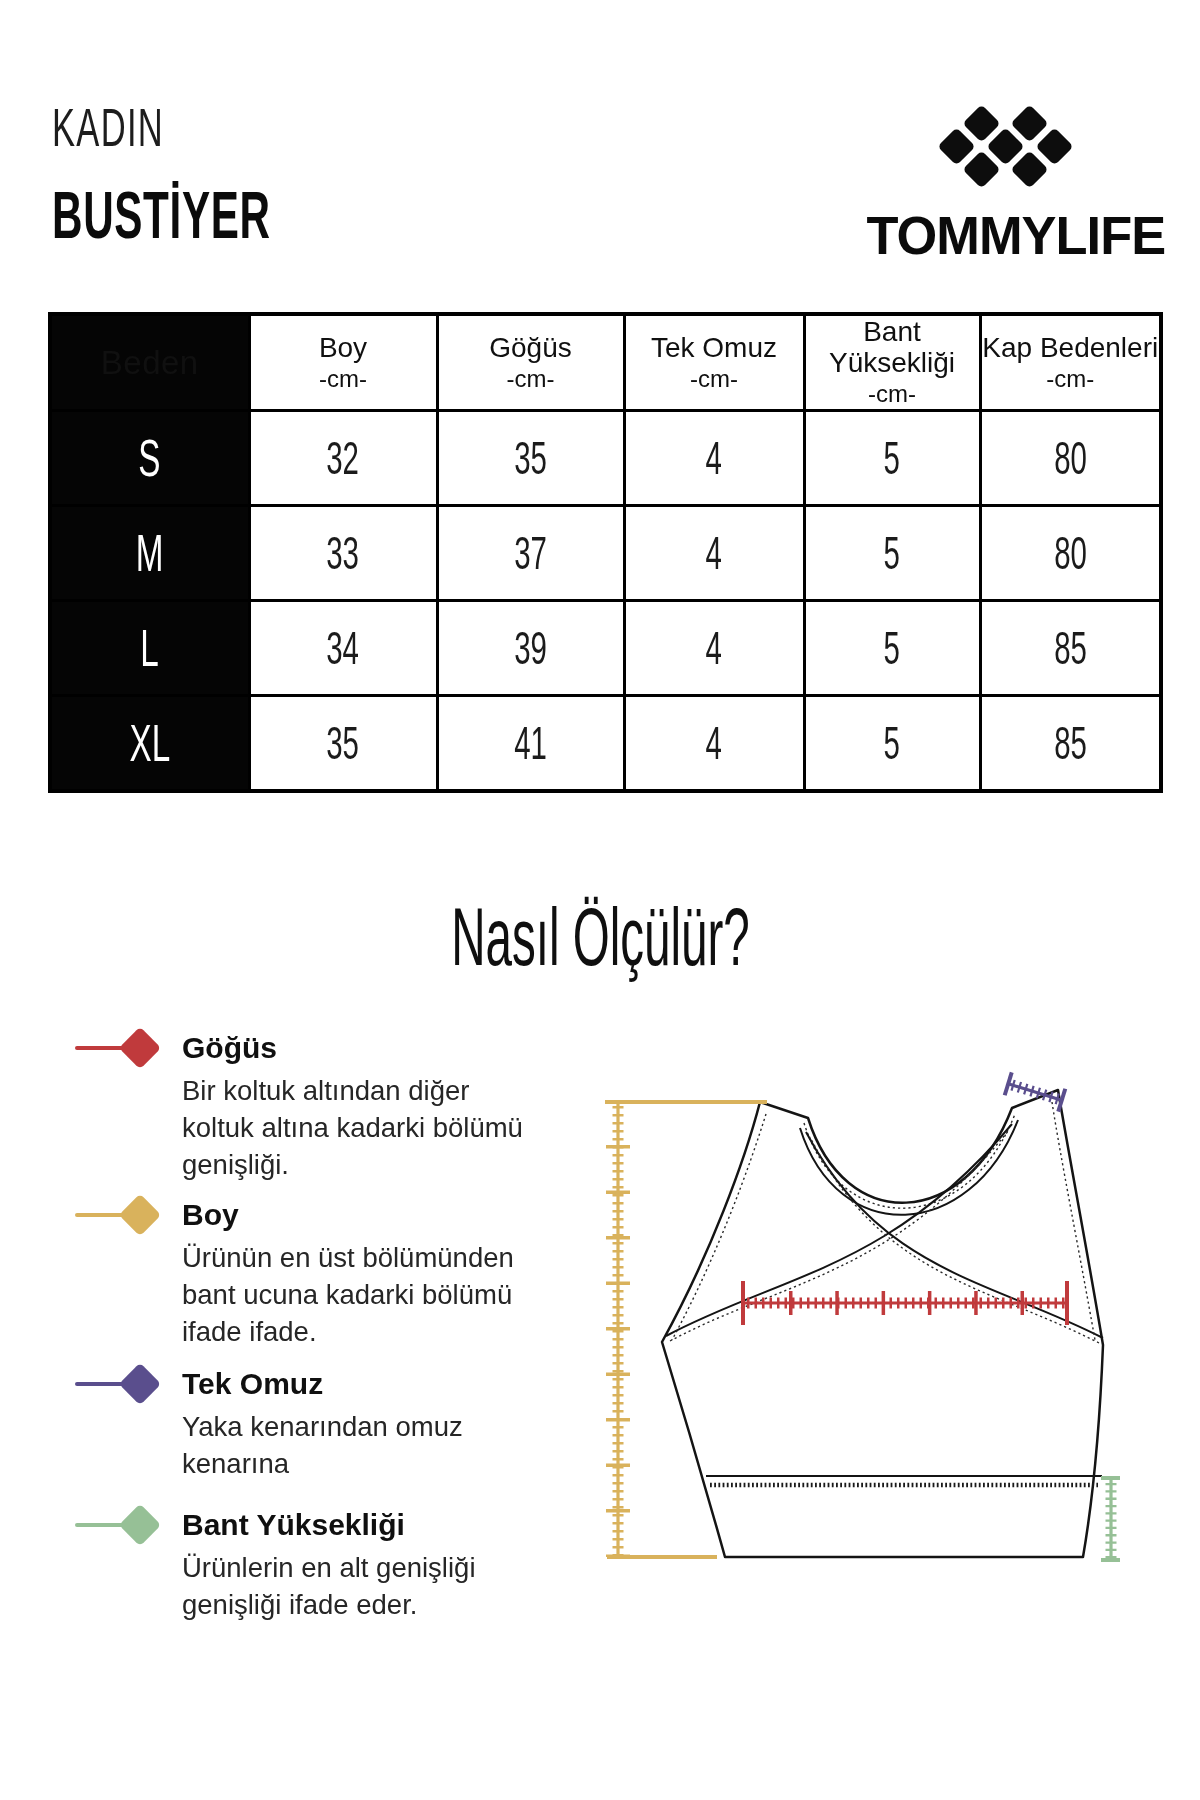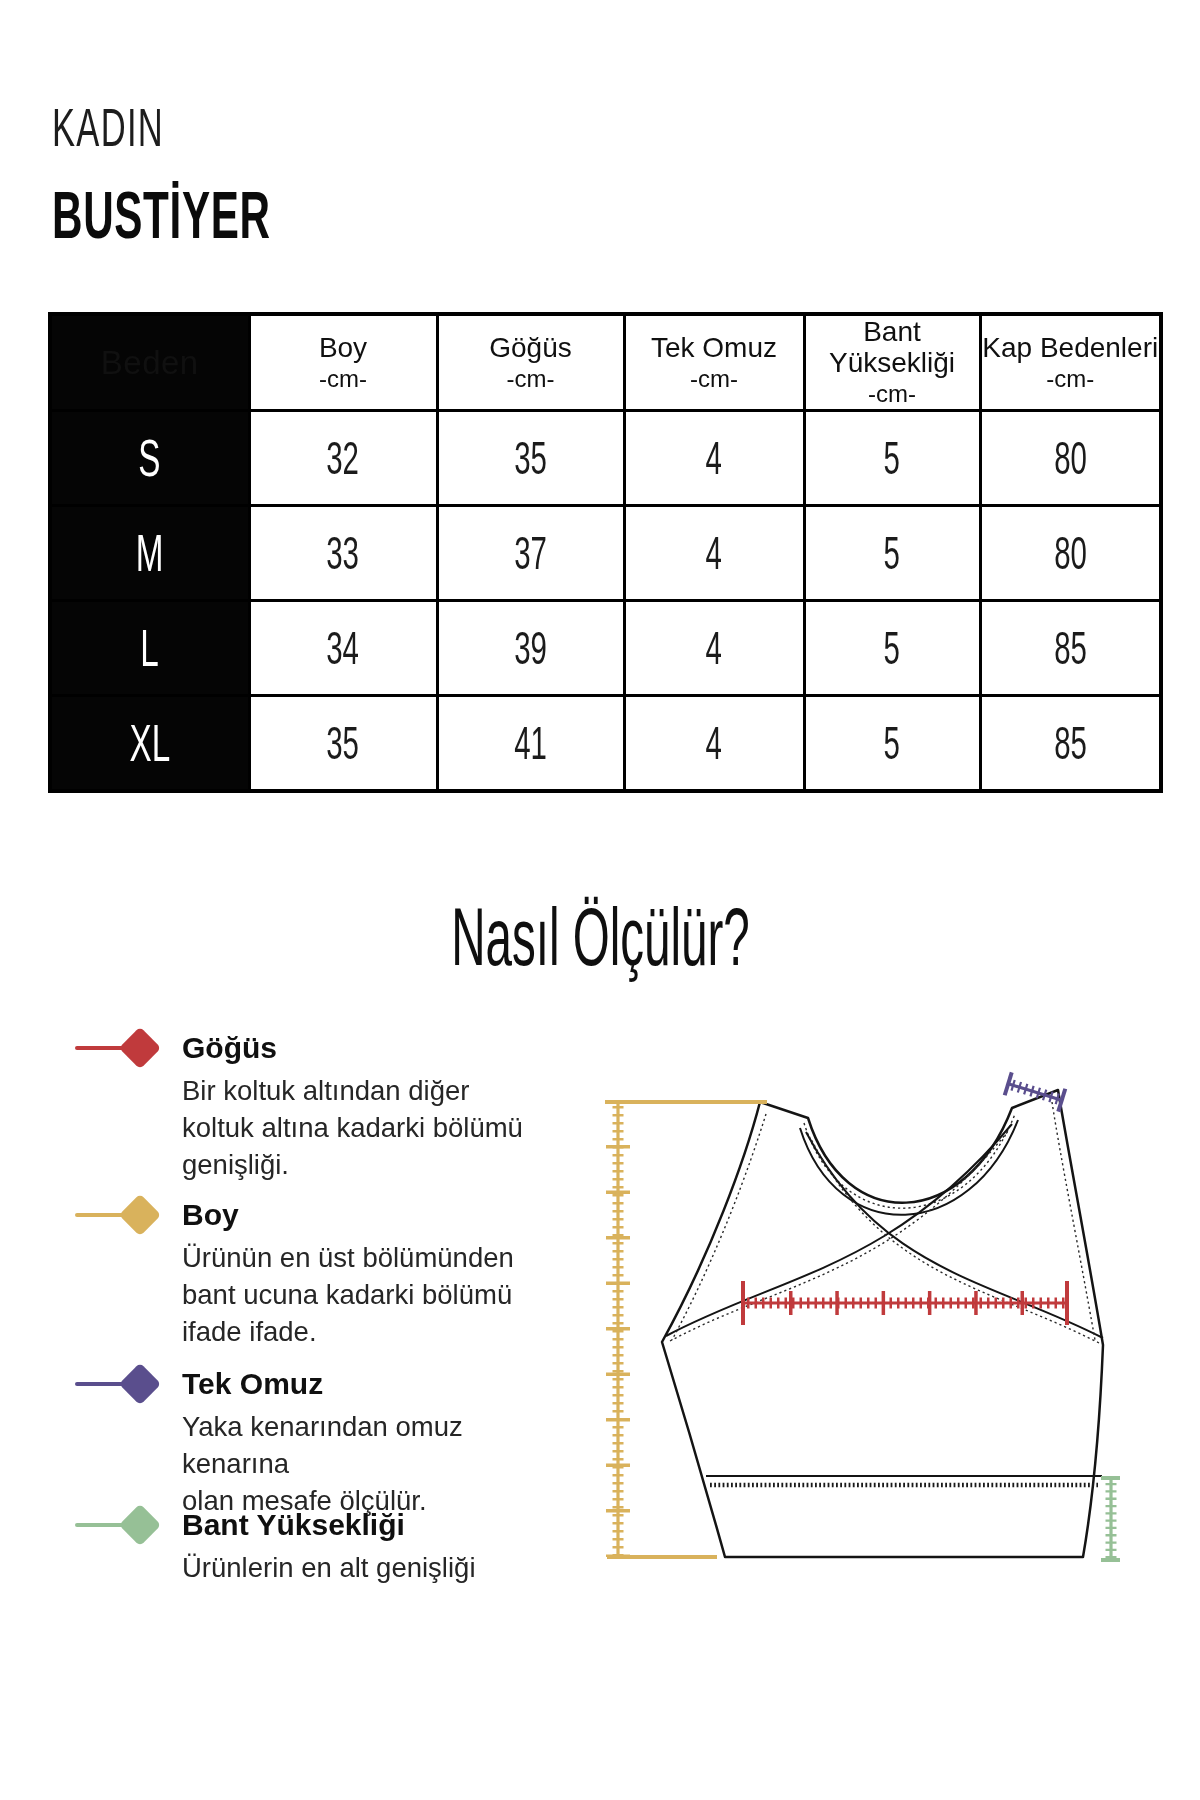--- a/index.html
+++ b/index.html
@@ -70,20 +70,32 @@
 </head>
 <body>
 
 <div class="page">
 
   <div class="title-block">
     <div class="kadin"><span class="cond-left">KADIN</span></div>
     <div class="bustiyer"><span class="cond-left">BUSTİYER</span></div>
   </div>
 
+  <div class="logo">
+    <div class="diamonds">
+      <div class="diamond d1"></div>
+      <div class="diamond d2"></div>
+      <div class="diamond d3"></div>
+      <div class="diamond d4"></div>
+      <div class="diamond d5"></div>
+      <div class="diamond d6"></div>
+      <div class="diamond d7"></div>
+    </div>
+    <div class="brand">TOMMYLIFE</div>
+  </div>
 
   <table class="size-table">
     <colgroup>
       <col style="width:199px">
         <col style="width:188px">
         <col style="width:187px">
       <col style="width:180px">
         <col style="width:176px">
         <col style="width:181px">
     </colgroup>
@@ -173,30 +185,30 @@
       <div>ifade ifade.</div>
     </div>
   </div>
 
   <div class="legend-item li-3">
     <div class="marker-line c2"></div>
     <div class="marker-diamond c2"></div>
     <div class="legend-title">Tek Omuz</div>
     <div class="legend-desc">
       <div>Yaka kenarından omuz kenarına</div>
-      <div>olan mesafe ölçülür.</div>
     </div>
   </div>
 
   <div class="legend-item li-4">
     <div class="marker-line c3"></div>
     <div class="marker-diamond c3"></div>
     <div class="legend-title">Bant Yüksekliği</div>
     <div class="legend-desc">
       <div>Ürünlerin en alt genişliği</div>
+      <div>genişliği ifade eder.</div>
     </div>
   </div>
 
   <svg class="figure" viewBox="0 0 560 560">
 
     <path class="bra-stroke" d="M200,62 L248,78 C285,195 405,190 452,68 L498,50 C508,110 528,215 543,305 Q538,430 523,517 L165,517 Q135,410 102,302 C150,215 185,120 200,62 Z"></path>
 
     <path class="detail" d="M240,88 C278,208 410,202 458,80"></path>
     <path class="stitch" d="M244,83 C281,200 407,196 455,74"></path>
 

